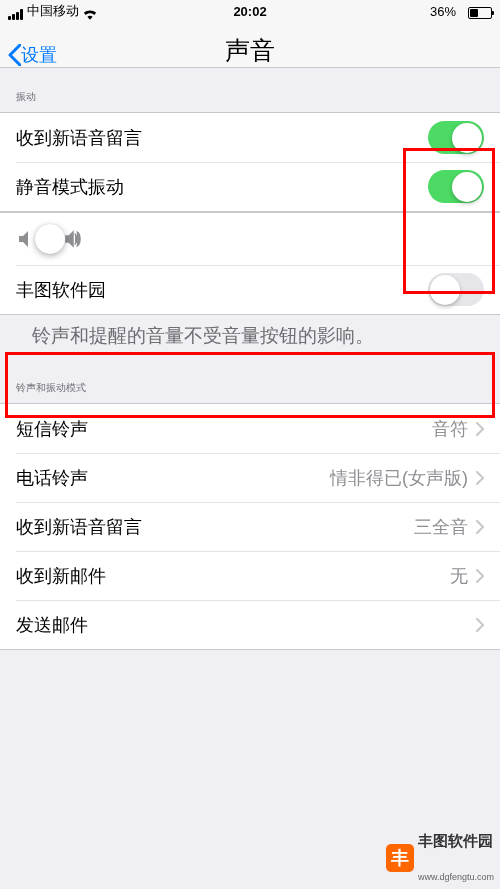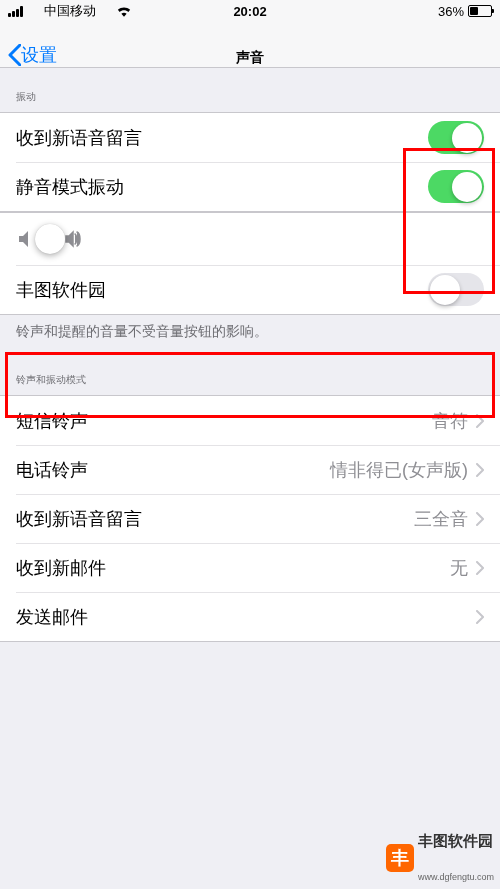--- a/index.html
+++ b/index.html
@@ -1,37 +1,37 @@
 <!DOCTYPE html>
 <html><head>
   <meta charset="utf-8">
   <style>
     * { margin: 0; padding: 0; box-sizing: border-box; -webkit-font-smoothing: antialiased; }
     body { font-family: -apple-system, "Helvetica Neue", sans-serif; width: 500px; height: 889px; background: #efeff4; overflow: hidden; position: relative; }
     
     .status-bar { height: 22px; display: flex; align-items: center; justify-content: space-between; padding: 0 8px; font-size: 13px; font-weight: 500; background: #f7f7f8; }
-    .status-left { display: flex; align-items: center; gap: 21px; }
+    .status-left { display: flex; align-items: flex-end; gap: 4px; }
     .status-center { position: absolute; left: 50%; transform: translateX(-50%); font-weight: 600; }
-    .status-right { display: flex; align-items: center; gap: 4px; }
+    .status-right { display: flex; align-items: flex-end; gap: 12px; }
     .signal-bars { display: flex; align-items: flex-end; gap: 1px; height: 11px; }
     .signal-bars span { width: 3px; background: #000; border-radius: 1px; }
     .signal-bars span:nth-child(1){height:4px} .signal-bars span:nth-child(2){height:6px} .signal-bars span:nth-child(3){height:8px} .signal-bars span:nth-child(4){height:11px}
     .wifi-icon { width: 14px; height: 11px; }
     .battery { width: 24px; height: 12px; border: 1px solid #000; border-radius: 2px; position: relative; }
     .battery::after { content:''; position:absolute; right:-3px; top:3px; width:2px; height:4px; background:#000; border-radius:0 1px 1px 0; }
     .battery-fill { position:absolute; left:1px; top:1px; bottom:1px; width:36%; background:#000; border-radius:1px; }
     
     .nav-bar { height: 46px; background: #f7f7f8; border-bottom: 1px solid #c8c7cc; display: flex; align-items: flex-end; position: relative; }
     .back-btn { display: flex; align-items: center; color: #007aff; font-size: 18px; padding-left: 8px; }
     .back-chevron { width: 13px; height: 22px; }
-    .nav-title { position: absolute; left: 50%; transform: translateX(-50%); font-size: 14px; font-weight: 700; }
+    .nav-title { position: absolute; left: 50%; transform: translateX(-50%); font-size: 25px; font-weight: 400; }
     
     .content { height: calc(100% - 68px); overflow-y: auto; }
     .section-header { font-size: 10px; color: #6d6d72; padding: 22px 16px 8px; }
-    .section-footer { font-size: 14px; color: #6d6d72; padding: 8px 16px 10px; }
+    .section-footer { font-size: 19px; color: #6d6d72; padding: 8px 32px 10px; }
     
     .cell-group { background: #fff; }
     .cell { min-height: 49px; padding: 0 16px; display: flex; align-items: center; justify-content: space-between; position: relative; }
     .cell + .cell::before { content:''; position:absolute; left:16px; right:0; top:0; height:1px; background:#c8c7cc; transform: scaleY(0.5); }
     .cell-group { border-top:1px solid #c8c7cc; border-bottom:1px solid #c8c7cc; }
     .cell-label { font-size: 18px; color: #000; }
     .cell-value { font-size: 18px; color: #8e8e93; margin-right: 8px; margin-left: auto; }
     .chevron { width: 8px; height: 14px; flex-shrink: 0; }
     
     .switch { width: 56px; height: 33px; background: #4cd964; border-radius: 17px; position: relative; }

